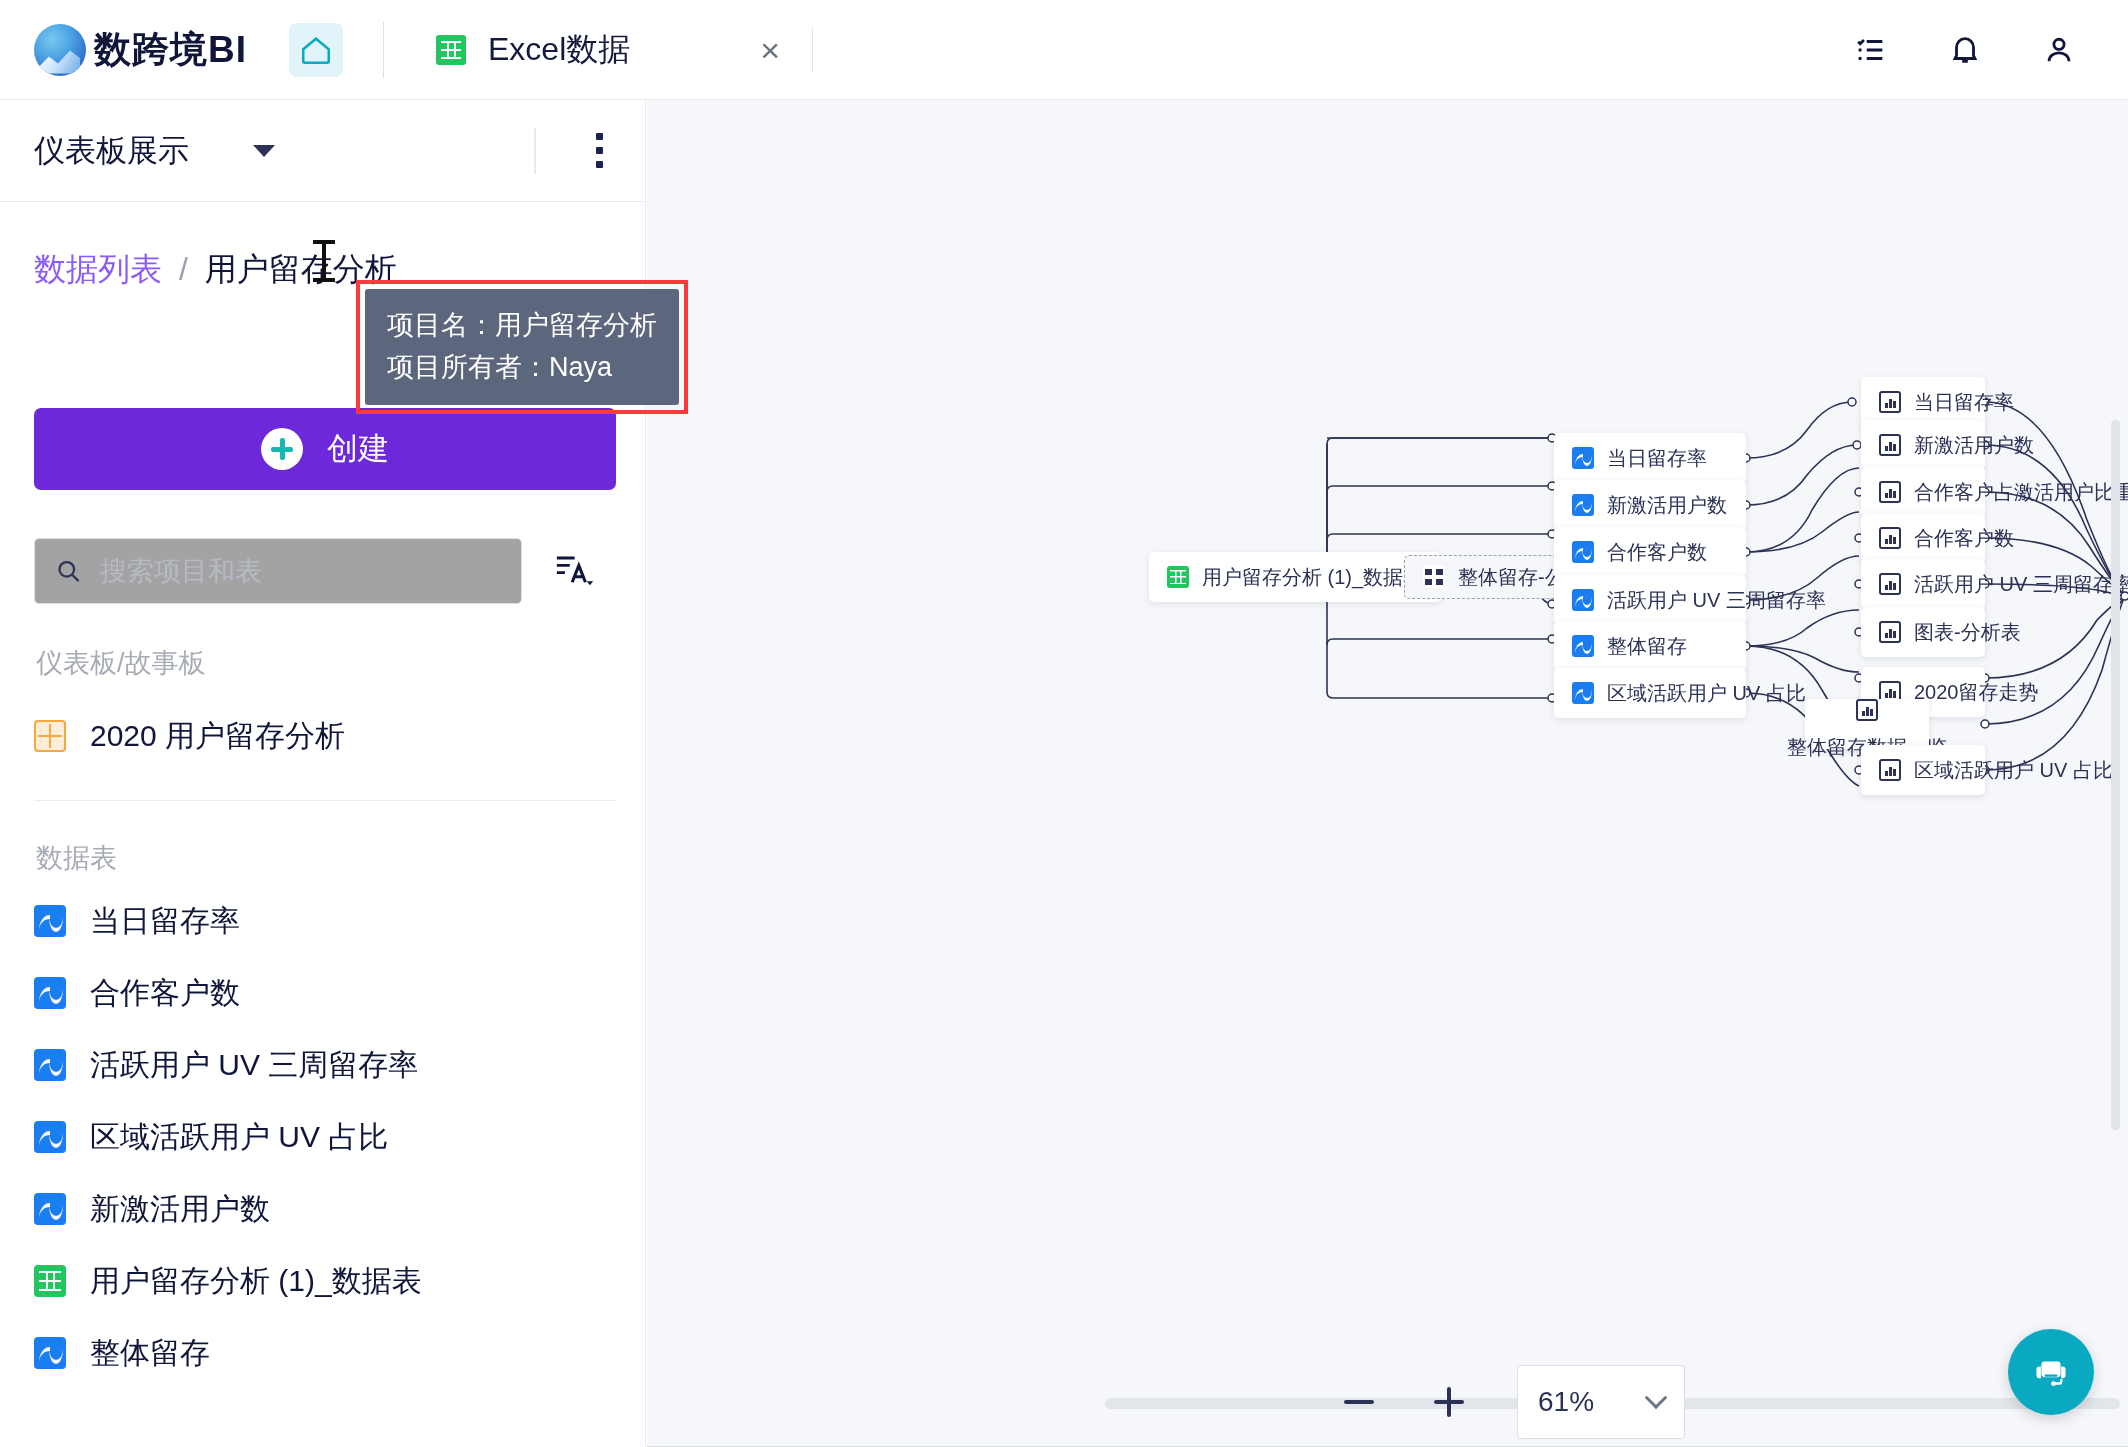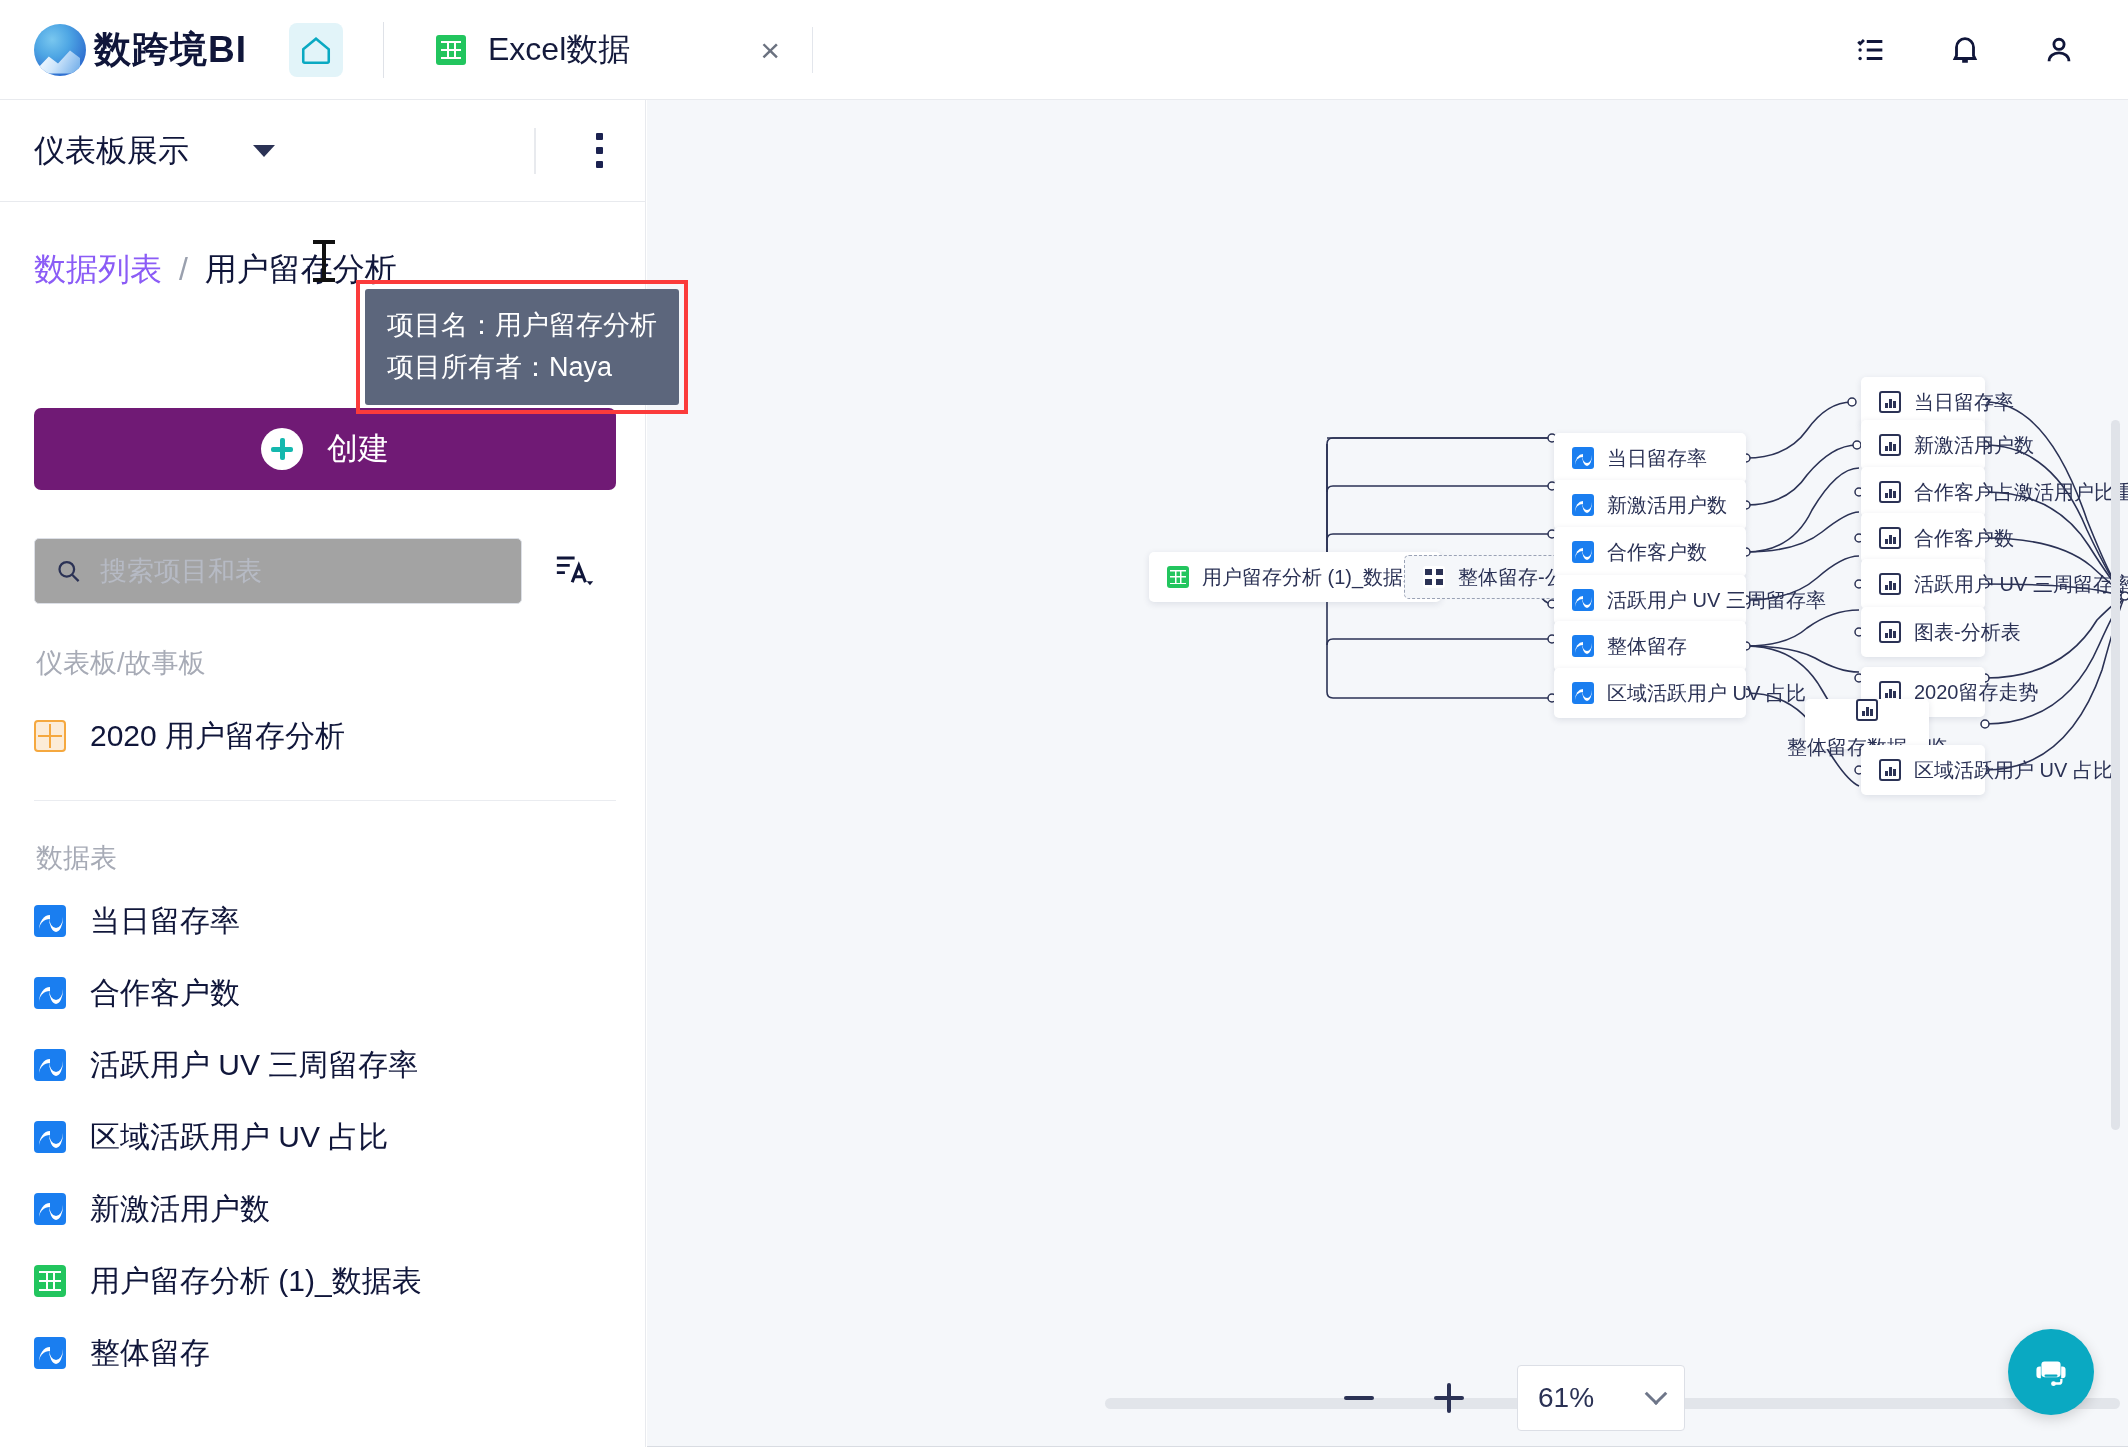--- a/index.html
+++ b/index.html
@@ -102,21 +102,21 @@
     background: #111; z-index: 40;
   }
   .text-cursor::before, .text-cursor::after {
     content:""; position:absolute; left:-9px; width:22px; height:4px; background:#111;
   }
   .text-cursor::before { top:-3px; }
   .text-cursor::after { bottom:-3px; }
 
   .create-btn {
     position: absolute; left: 34px; top: 308px; width: 582px; height: 82px;
-    background: #701a75; border-radius: 7px; color: #fff;
+    background: #6d28d9; border-radius: 7px; color: #fff;
     display: flex; align-items: center; justify-content: center; gap: 24px;
     font-size: 31px; cursor: pointer;
   }
   .plus-circle {
     width: 42px; height: 42px; border-radius: 50%; background: #fff;
     position: relative; flex: none;
   }
   .plus-circle::before, .plus-circle::after {
     content:""; position:absolute; background:#14b8ae; border-radius:2px;
   }
@@ -270,21 +270,21 @@
   }
   .zm-btn {
     width: 44px; height: 44px; display:flex; align-items:center; justify-content:center;
     cursor: pointer; color:#2b3255;
   }
   .zm-minus { width: 30px; height: 4px; background:#2b3255; border-radius:2px; }
   .zm-plus { position:relative; width: 30px; height: 30px; }
   .zm-plus::before { content:""; position:absolute; left:0; top:13px; width:30px; height:4px; background:#2b3255; border-radius:2px; }
   .zm-plus::after  { content:""; position:absolute; left:13px; top:0; width:4px; height:30px; background:#2b3255; border-radius:2px; }
   .zoom-select {
-    width: 168px; height: 66px; border: 1px solid #dcdfe6; border-radius: 4px;
+    width: 168px; height: 74px; border: 1px solid #dcdfe6; border-radius: 4px;
     background: #fff; display:flex; align-items:center; justify-content:space-between;
     padding: 10px 20px; font-size: 28px; color:#2b3255; cursor:pointer;
   }
   .chev { width: 16px; height: 16px; border-right: 3px solid #6e7689; border-bottom: 3px solid #6e7689;
           transform: rotate(45deg) translate(-3px,-3px); }
 
   
   .vscroll {
     position:absolute; right: 8px; top: 320px; width: 9px; height: 710px;
     background: #e0e3e9; border-radius: 5px;

